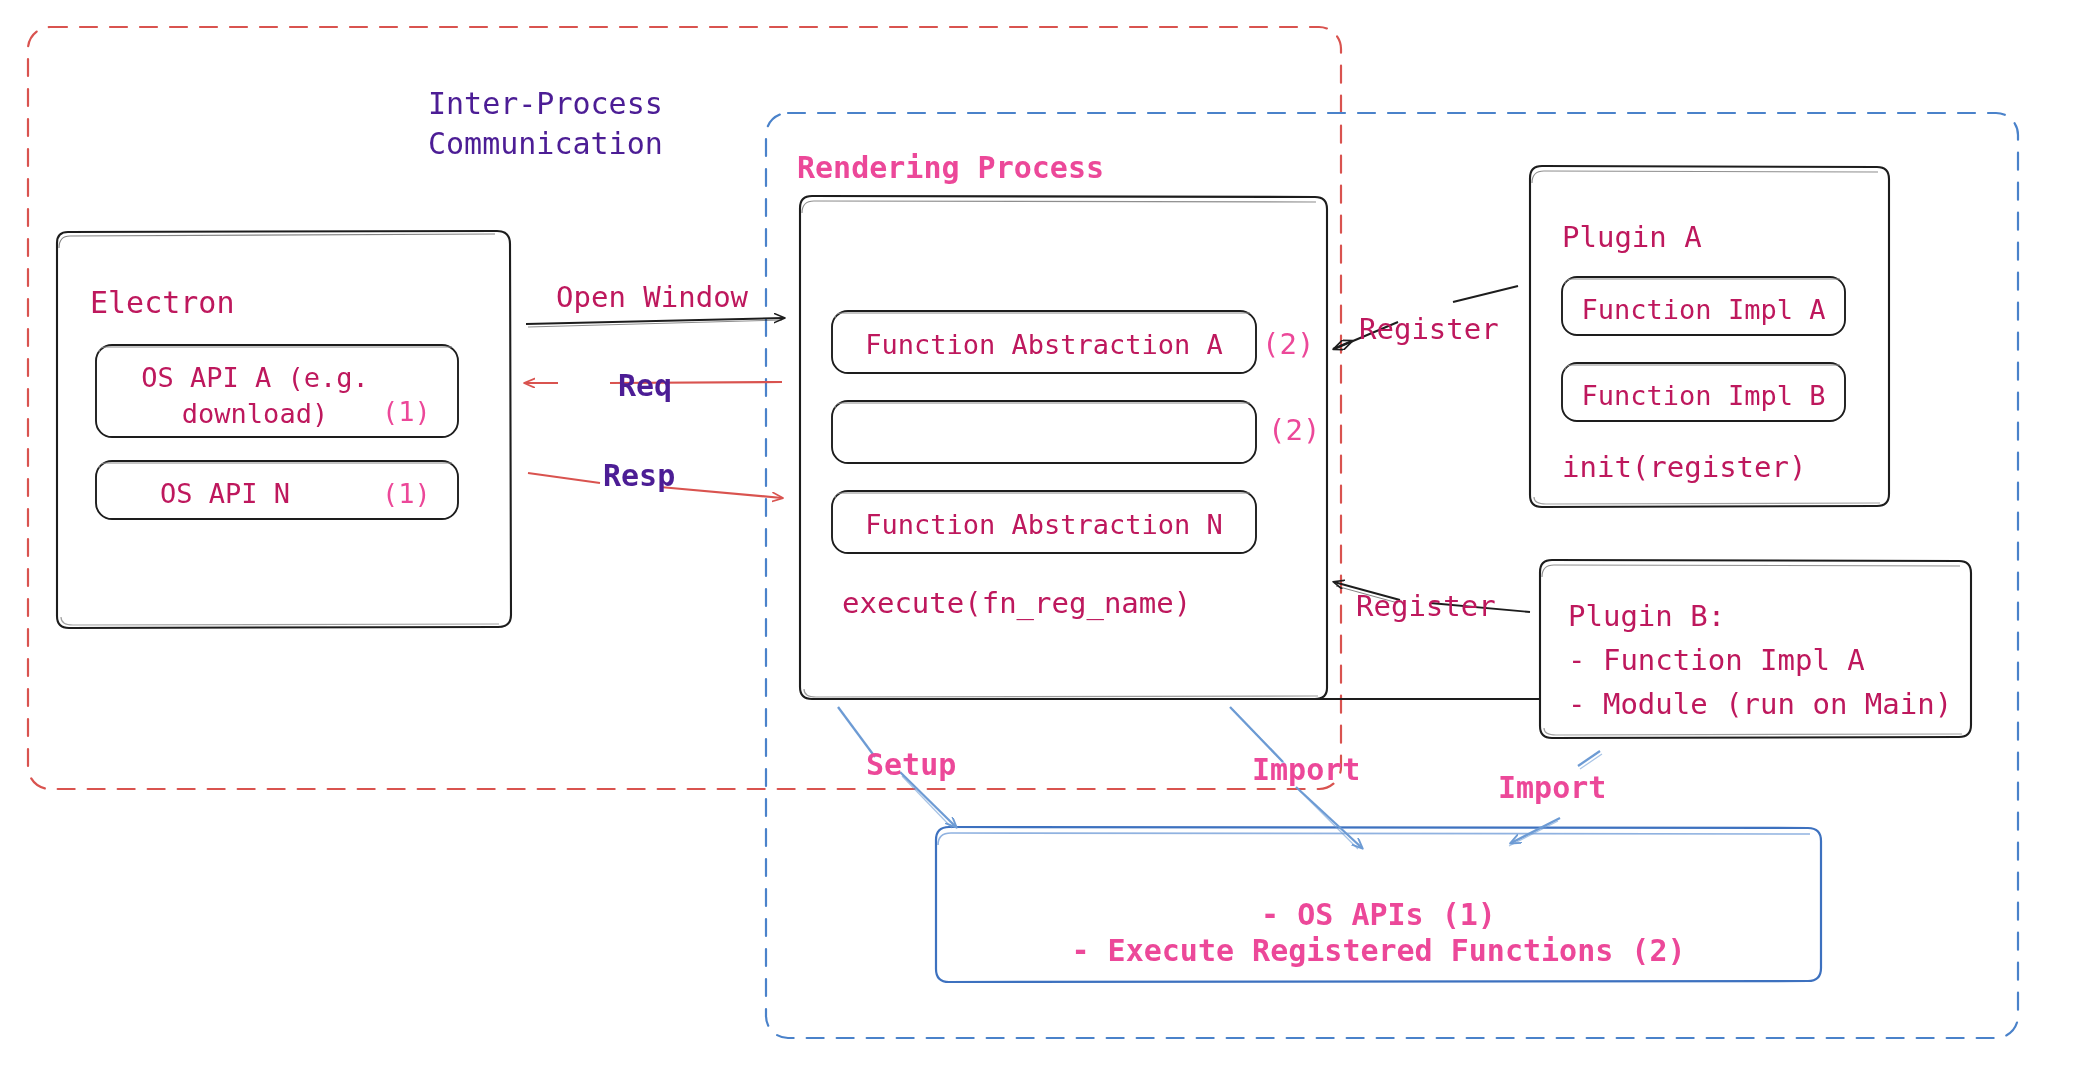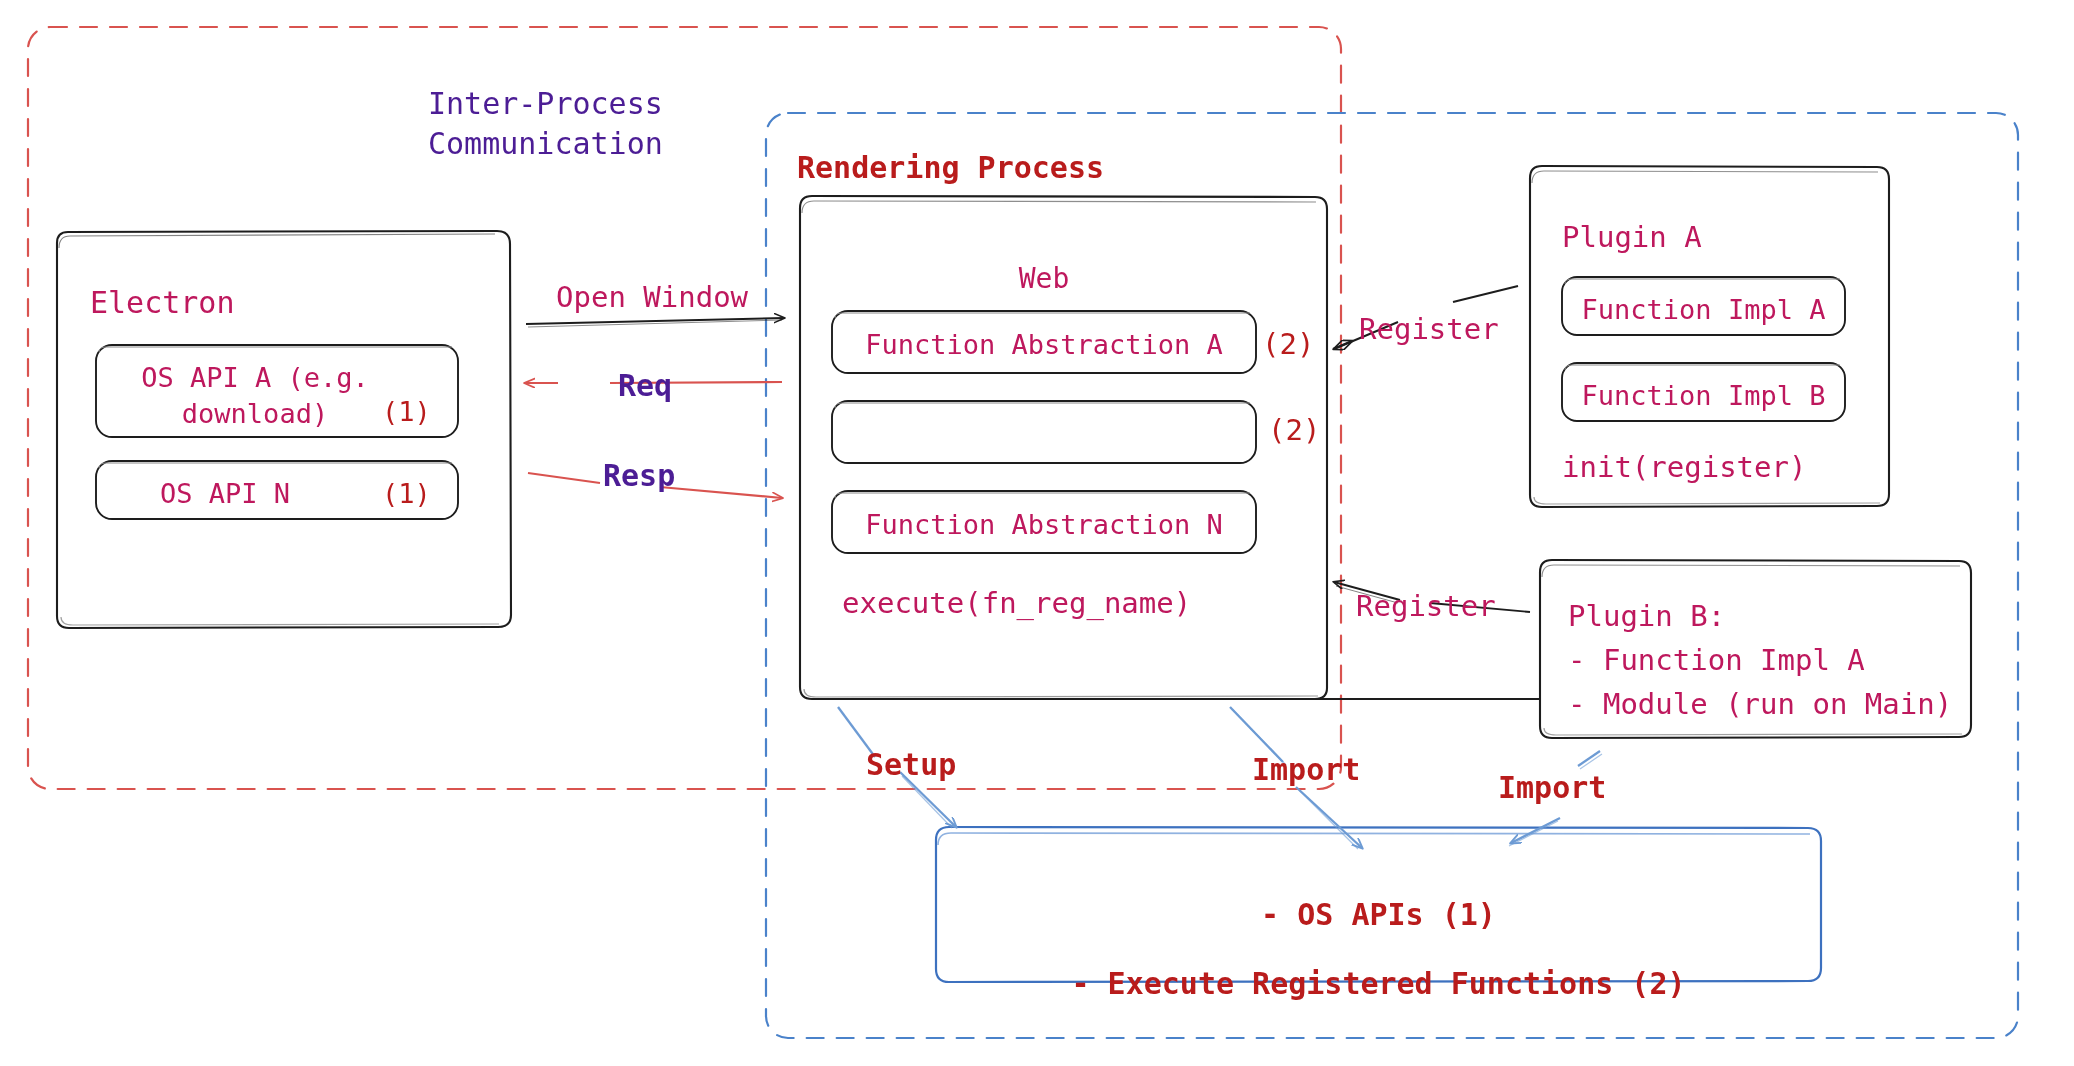--- a/index.html
+++ b/index.html
@@ -3,21 +3,21 @@
 <meta charset="utf-8">
 <style>
   html,body{margin:0;padding:0;background:#ffffff;}
   body{width:2074px;height:1066px;overflow:hidden;
        font-family:"DejaVu Sans Mono","Liberation Mono",monospace;}
   #stage{position:relative;width:2074px;height:1066px;background:#fff;}
   svg.layer{position:absolute;left:0;top:0;width:2074px;height:1066px;}
   .lbl{position:absolute;white-space:pre;font-family:"DejaVu Sans Mono","Liberation Mono",monospace;
        line-height:1.34;color:#be185d;}
   .c-red{color:#4c1d95;text-align:right;}
-  .c-blue{color:#b91c1c;}
+  .c-blue{color:#ec4899;}
   .ctr{text-align:center;}
 </style>
 </head>
 <body>
 
 <div id="stage">
 
   <svg class="layer" viewBox="0 0 2074 1066" xmlns="http://www.w3.org/2000/svg">
     <defs>
       <marker id="ah-black" markerWidth="16" markerHeight="16" refX="10" refY="5" orient="auto" markerUnits="userSpaceOnUse">
@@ -156,38 +156,37 @@
 
   <div class="lbl c-blue" style="left:797px; top:148px; font-size:30px; font-weight:bold;">Rendering Process</div>
 
   <div class="lbl" style="left:90px; top:283px; font-size:30px;">Electron</div>
   <div class="lbl ctr" style="left:110px; top:360px; width:290px; font-size:27px;">OS API A (e.g.
 download)</div>
   <div class="lbl c-blue" style="left:382px; top:394px; font-size:27px;">(1)</div>
   <div class="lbl ctr" style="left:110px; top:476px; width:230px; font-size:27px;">OS API N</div>
   <div class="lbl c-blue" style="left:382px; top:476px; font-size:27px;">(1)</div>
 
-  <div class="lbl ctr" style="left:832px; top:260px; width:424px; font-size:28px;">Web</div>
   <div class="lbl ctr" style="left:840px; top:327px; width:408px; font-size:27px;">Function Abstraction A</div>
   <div class="lbl c-blue" style="left:1262px; top:325px; font-size:29px;">(2)</div>
   <div class="lbl c-blue" style="left:1268px; top:411px; font-size:29px;">(2)</div>
   <div class="lbl ctr" style="left:840px; top:507px; width:408px; font-size:27px;">Function Abstraction N</div>
   <div class="lbl" style="left:842px; top:584px; font-size:29px;">execute(fn_reg_name)</div>
 
   <div class="lbl" style="left:1562px; top:218px; font-size:29px;">Plugin A</div>
   <div class="lbl ctr" style="left:1570px; top:292px; width:267px; font-size:27px;">Function Impl A</div>
   <div class="lbl ctr" style="left:1570px; top:378px; width:267px; font-size:27px;">Function Impl B</div>
   <div class="lbl" style="left:1562px; top:448px; font-size:29px;">init(register)</div>
 
   <div class="lbl" style="left:1568px; top:597px; font-size:29px;">Plugin B:</div>
   <div class="lbl" style="left:1568px; top:641px; font-size:29px;">- Function Impl A</div>
   <div class="lbl" style="left:1568px; top:685px; font-size:29px;">- Module (run on Main)</div>
 
   <div class="lbl ctr c-blue" style="left:936px; top:895px; width:885px; font-size:30px; font-weight:bold;">- OS APIs (1)</div>
-  <div class="lbl ctr c-blue" style="left:936px; top:964px; width:885px; font-size:30px; font-weight:bold;">- Execute Registered Functions (2)</div>
+  <div class="lbl ctr c-blue" style="left:936px; top:931px; width:885px; font-size:30px; font-weight:bold;">- Execute Registered Functions (2)</div>
 
   <div class="lbl" style="left:556px; top:278px; font-size:29px;">Open Window</div>
   <div class="lbl c-red" style="left:618px; top:366px; font-size:30px; font-weight:bold;">Req</div>
   <div class="lbl c-red" style="left:603px; top:456px; font-size:30px; font-weight:bold;">Resp</div>
   <div class="lbl" style="left:1359px; top:310px; font-size:29px;">Register</div>
   <div class="lbl" style="left:1356px; top:587px; font-size:29px;">Register</div>
   <div class="lbl c-blue" style="left:866px; top:745px; font-size:30px; font-weight:bold;">Setup</div>
   <div class="lbl c-blue" style="left:1252px; top:750px; font-size:30px; font-weight:bold;">Import</div>
   <div class="lbl c-blue" style="left:1498px; top:768px; font-size:30px; font-weight:bold;">Import</div>
 

